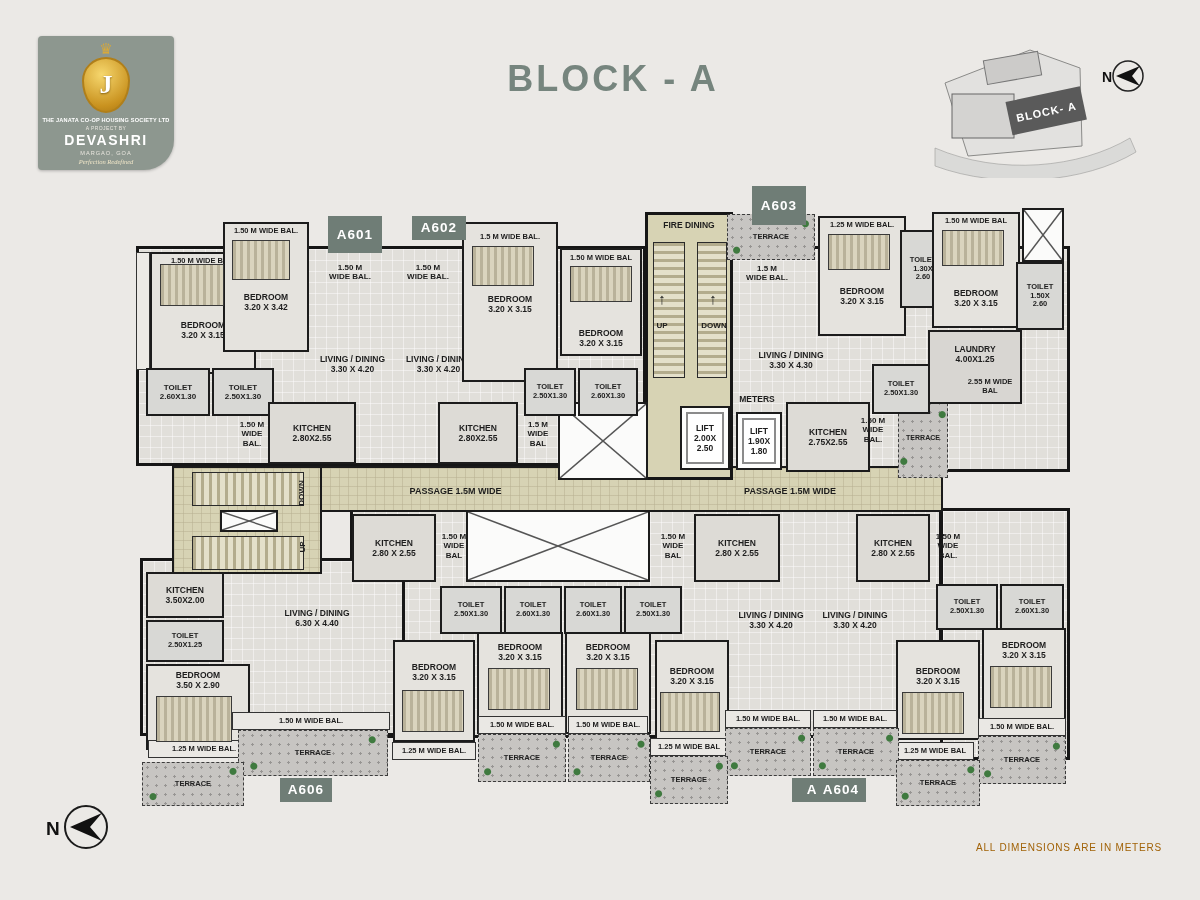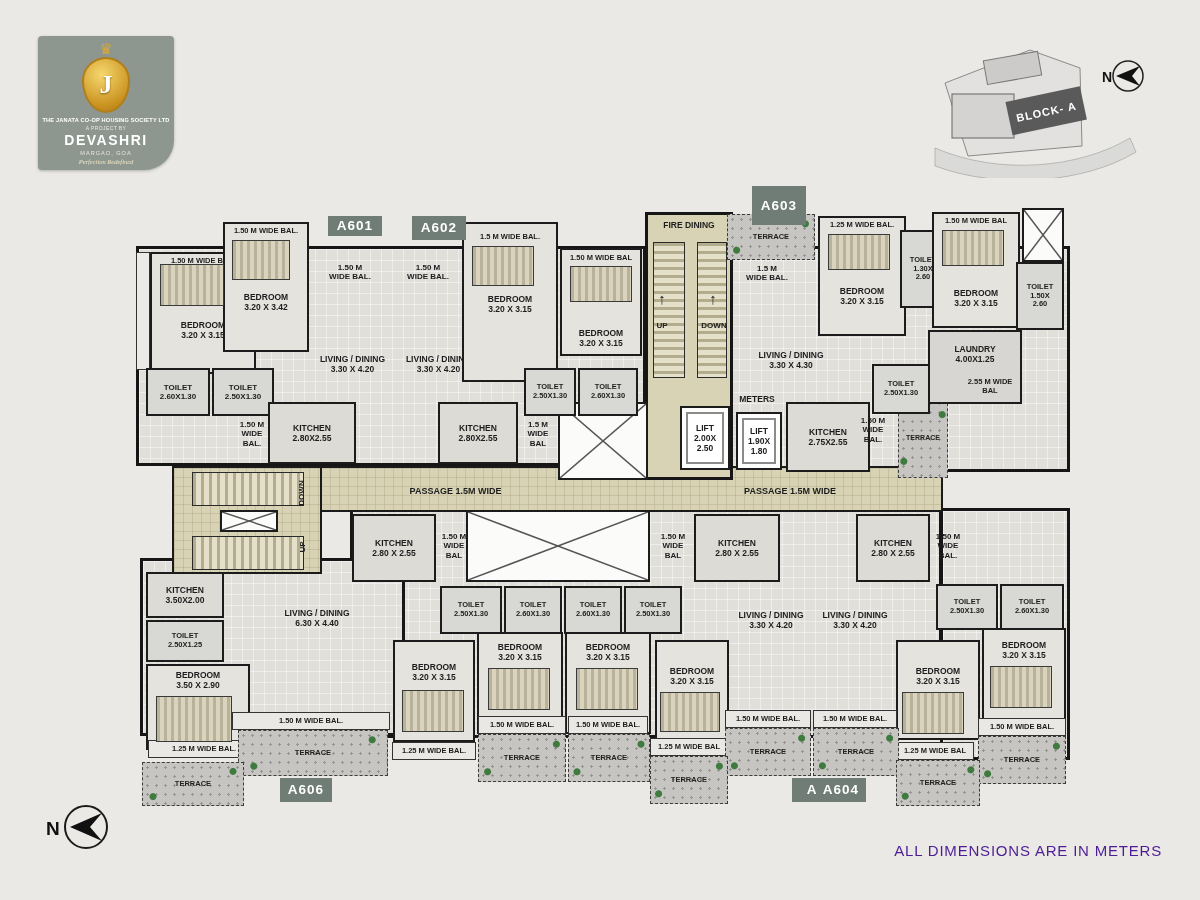--- a/index.html
+++ b/index.html
@@ -18,21 +18,21 @@
   .logo-org{font-size:5.6px;color:#fff;font-weight:bold;letter-spacing:.2px;text-align:center;}
   .logo-by{font-size:5px;color:#e9e6df;margin-top:2px;letter-spacing:.4px;}
   .logo-dev{font-size:14px;color:#fff;font-weight:bold;letter-spacing:1.5px;margin-top:1px;}
   .logo-loc{font-size:5.6px;color:#e9e6df;letter-spacing:1px;margin-top:2px;}
   .logo-tag{font-size:6.5px;color:#f0e6c8;font-style:italic;font-family:"Liberation Serif",serif;margin-top:2px;}
   .title-wrap{position:absolute;left:448px;top:58px;width:330px;text-align:center;}
   .main-title{font-size:36px;font-weight:bold;color:#76857e;letter-spacing:3px;margin:0 0 7px 0;}
   .sub-title{background:#76857e;color:#fff;font-size:21px;font-weight:bold;letter-spacing:1px;
     padding:4px 0;width:100%;box-sizing:border-box;}
   .sitemap{position:absolute;left:930px;top:28px;}
-  .footer-note{position:absolute;right:38px;top:842px;font-size:15px;color:#4c1d95;letter-spacing:.8px;}
+  .footer-note{position:absolute;right:38px;top:842px;font-size:10px;color:#a16207;letter-spacing:.8px;}
   .compass-sw{position:absolute;left:40px;top:798px;}
   
   #plan{position:absolute;left:0;top:0;width:1200px;height:900px;}
   .el{position:absolute;box-sizing:border-box;display:flex;align-items:center;justify-content:center;
     text-align:center;font-weight:bold;color:#1d1d1d;line-height:1.18;white-space:pre-line;font-size:8.5px;}
   .slab{background:#e1dfda;border:3px solid #161616;
     background-image:linear-gradient(rgba(255,255,255,.45) 1px,transparent 1px),
                      linear-gradient(90deg,rgba(255,255,255,.45) 1px,transparent 1px);
     background-size:11px 11px;}
   .room{background:#e5e3de;border:2px solid #1c1c1c;align-items:flex-start;}
@@ -270,41 +270,42 @@
     <div class="el bed" style="left: 570px; top: 266px; width: 62px; height: 36px;"></div>
     <div class="el bed" style="left: 828px; top: 234px; width: 62px; height: 36px;"></div>
     <div class="el bed" style="left: 942px; top: 230px; width: 62px; height: 36px;"></div>
     <div class="el bed" style="left: 402px; top: 690px; width: 62px; height: 42px;"></div>
     <div class="el bed" style="left: 488px; top: 668px; width: 62px; height: 42px;"></div>
     <div class="el bed" style="left: 576px; top: 668px; width: 62px; height: 42px;"></div>
     <div class="el bed" style="left: 660px; top: 692px; width: 60px; height: 40px;"></div>
     <div class="el bed" style="left: 902px; top: 692px; width: 62px; height: 42px;"></div>
     <div class="el bed" style="left: 990px; top: 666px; width: 62px; height: 42px;"></div>
     <div class="el bed" style="left: 156px; top: 696px; width: 76px; height: 46px;"></div>
-    <div class="el tag" style="left: 328px; top: 216px; width: 54px; height: 20px;"><span>A601</span></div>
+    <div class="el tag" style="left: 328px; top: 216px; width: 54px; height: 37px;"><span>A601</span></div>
     <div class="el tag" style="left: 412px; top: 216px; width: 54px; height: 24px;"><span>A602</span></div>
     <div class="el tag" style="left: 752px; top: 186px; width: 54px; height: 39px; text-align: right;"><span>A603</span></div>
     <div class="el tag" style="left: 280px; top: 778px; width: 52px; height: 24px;"><span>A606</span></div>
     <div class="el tag" style="left: 744px; top: 778px; width: 66px; height: 24px; margin-left: 48px;"><span>A605</span></div>
     <div class="el tag" style="left: 816px; top: 778px; width: 50px; height: 24px;"><span>A604</span></div>
   </div>
 
 <div class="logo-box">
   <div class="crown">♛</div>
   <div class="shield">
     <span>J</span>
   </div>
   <div class="logo-org">THE JANATA CO-OP HOUSING SOCIETY LTD</div>
   <div class="logo-by">A PROJECT BY</div>
   <div class="logo-dev">DEVASHRI</div>
   <div class="logo-loc">MARGAO, GOA</div>
   <div class="logo-tag">Perfection Redefined</div>
 </div>
 
 <div class="title-wrap">
+  <div class="main-title">BLOCK - A</div>
 </div>
 
 <div class="sitemap">
   <svg width="250" height="150" viewBox="0 0 250 150">
     <polygon points="15,55 100,22 150,40 152,118 38,128" fill="#e2e1df" stroke="#8a8a88" stroke-width="1"></polygon>
     <g transform="rotate(-10 82 40)">
         <rect x="55" y="28" width="55" height="24" fill="#cccbc9" stroke="#777"></rect>
       </g>
     <rect x="22" y="66" width="62" height="44" fill="#d4d3d1" stroke="#666"></rect>
     <path d="M5,120 C70,148 150,140 200,110 L206,124 C155,155 70,162 5,138 Z" fill="#dadad8" stroke="#9a9a98" stroke-width="0.6"></path>

